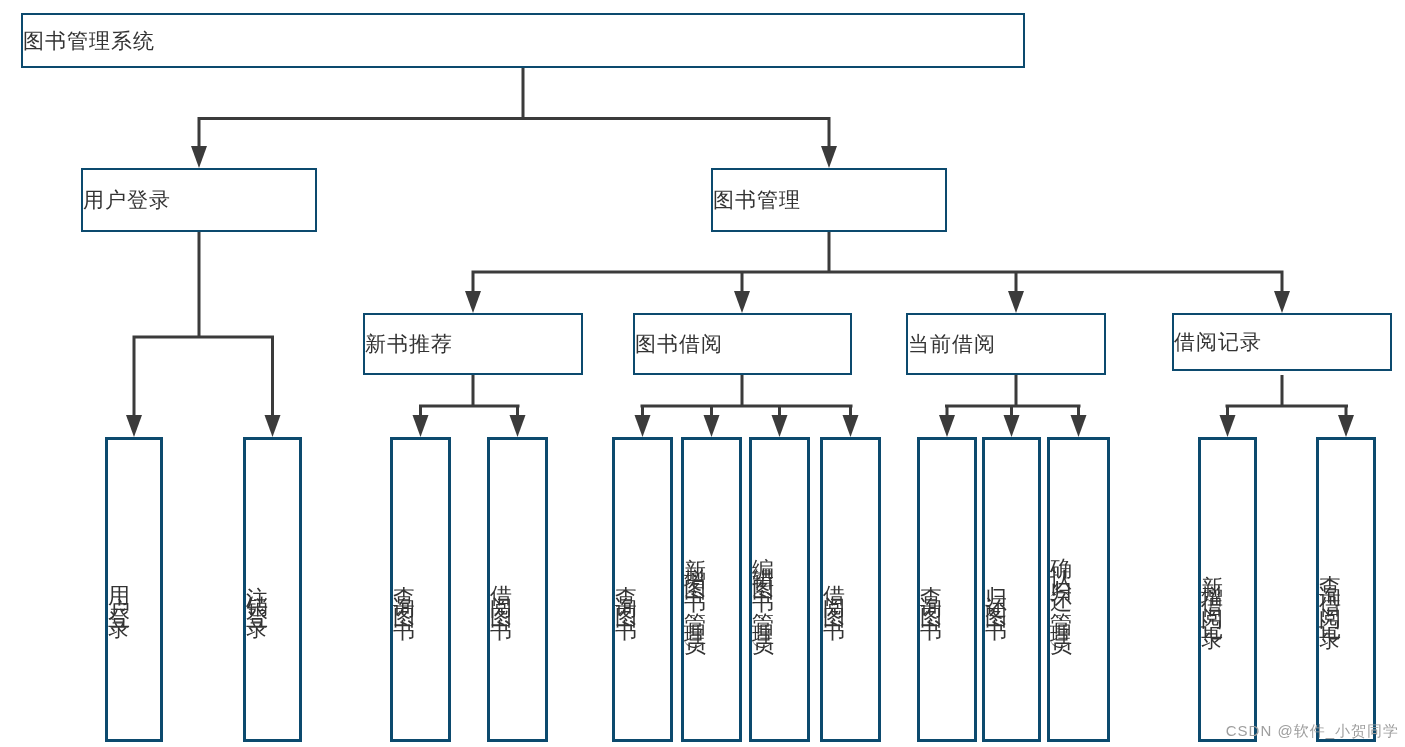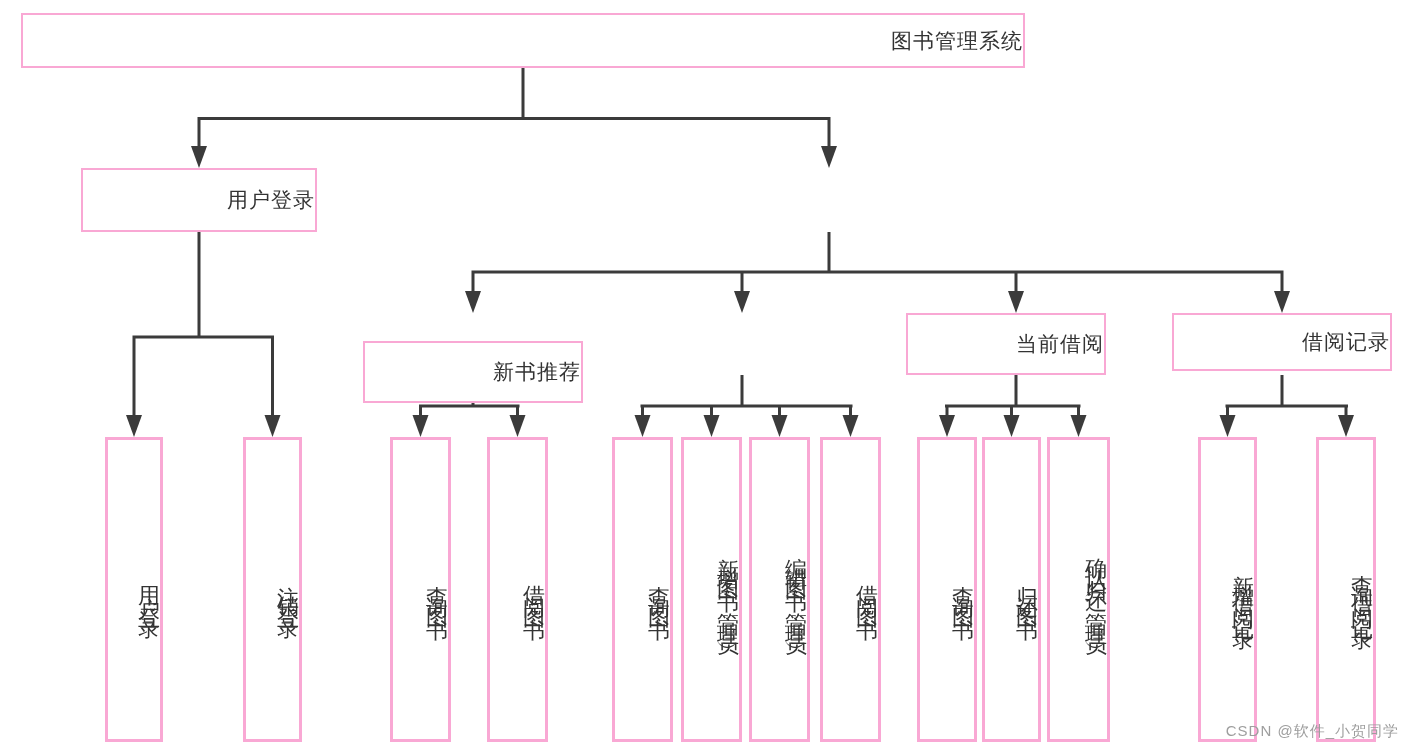--- a/index.html
+++ b/index.html
@@ -20,24 +20,24 @@
     left: 0;
     top: 0;
     width: 1405px;
     height: 747px;
     pointer-events: none;
   }
   .box {
     position: absolute;
     box-sizing: border-box;
     background: #ffffff;
-    border: 2px solid #f9a8d4;
+    border: 2px solid #0c4a6e;
     display: flex;
     align-items: center;
-    justify-content: flex-end;
+    justify-content: flex-start;
     color: #333333;
   }
   .hlabel {
     font-size: 21px;
     letter-spacing: 1px;
     white-space: nowrap;
   }
   .leaf {
     border-width: 3px;
   }
@@ -111,23 +111,29 @@
     </g>
   </svg>
 
   <div class="box" style="left:21px; top:13px; width:1004px; height:55px;">
     <span class="hlabel">图书管理系统</span>
   </div>
 
   <div class="box" style="left:81px; top:168px; width:236px; height:64px;">
     <span class="hlabel">用户登录</span>
   </div>
+  <div class="box" style="left:711px; top:168px; width:236px; height:64px;">
+    <span class="hlabel">图书管理</span>
+  </div>
 
-  <div class="box" style="left:363px; top:313px; width:220px; height:62px;margin-top:28px;">
+  <div class="box" style="left:363px; top:313px; width:220px; height:62px;">
     <span class="hlabel">新书推荐</span>
+  </div>
+  <div class="box" style="left:633px; top:313px; width:219px; height:62px;">
+    <span class="hlabel">图书借阅</span>
   </div>
   <div class="box" style="left:906px; top:313px; width:200px; height:62px;">
     <span class="hlabel">当前借阅</span>
   </div>
   <div class="box" style="left:1172px; top:313px; width:220px; height:58px;">
     <span class="hlabel">借阅记录</span>
   </div>
 
   <div class="box leaf" style="left:105px; top:437px; width:58px; height:305px;">
     <span class="vtext">用户登录</span>

